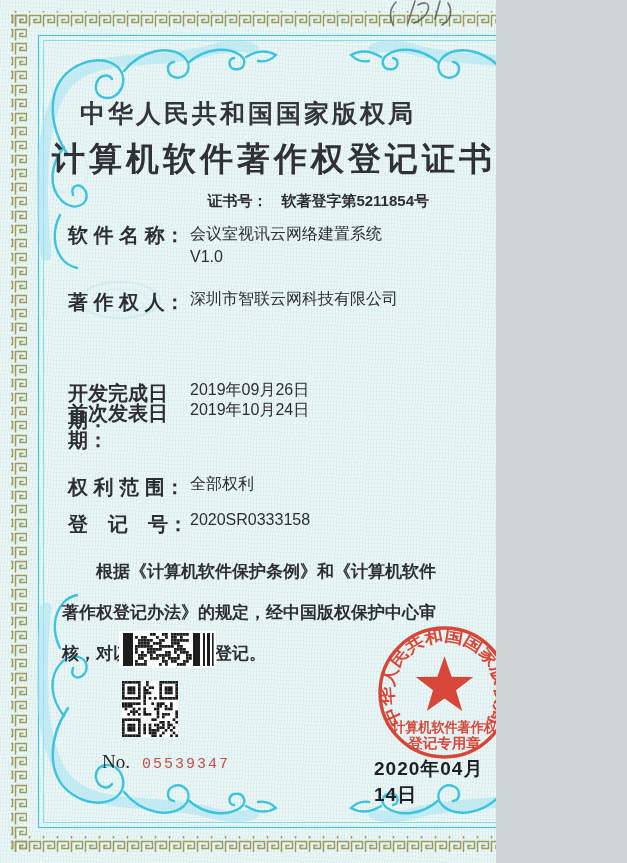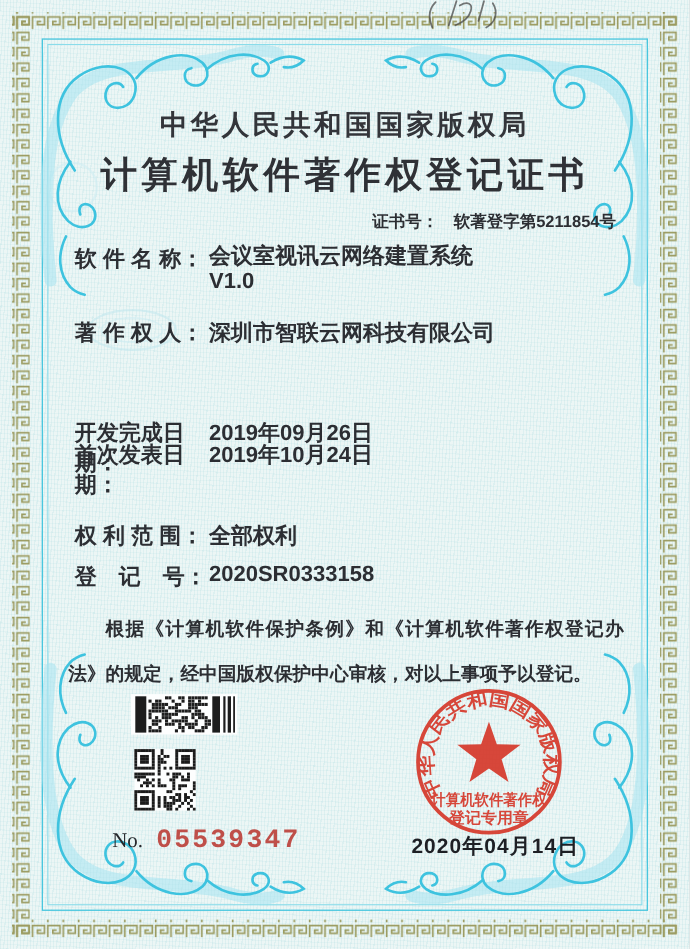--- a/index.html
+++ b/index.html
@@ -1,53 +1,53 @@
 <!DOCTYPE html>
 <html style="--seal-red: #d63a2c; --serial-red: #bf4f49; --ink: #2c2e33; --border-olive: #9b9b60; --ornament-cyan: #3ec3df; --background: #ecf6f5;"><head>
 <meta charset="utf-8">
 <style>
   html,body{margin:0;padding:0;background:#cfd4d6;}
   .page{
-    position:relative;width:627px;height:863px;overflow:hidden;
+    position:relative;width:496px;height:863px;overflow:hidden;
     background-color:#ecf6f5;
     background-image:
       repeating-linear-gradient(93deg, rgba(110,195,205,.12) 0 1px, rgba(255,255,255,0) 1px 3px),
       repeating-linear-gradient(2deg, rgba(110,195,205,.08) 0 1px, rgba(255,255,255,0) 1px 4px);
     font-family:"Liberation Sans",sans-serif;color:#2e3034;
   }
   svg{display:block;}
   .frame-svg{position:absolute;left:0;top:0;}
   .orn{fill:none;stroke:#3ec3df;stroke-width:2.4;stroke-linecap:round;}
   .orn-soft{fill:none;stroke:#a5e4f1;stroke-width:11;opacity:.55;stroke-linecap:round;}
   .authority{
     position:absolute;top:97px;left:0;right:0;text-align:center;
     font-family:"Liberation Serif",serif;font-weight:700;font-size:25px;
     letter-spacing:3px;color:#33353a;
   }
   .cert-title{
-    position:absolute;top:137px;left:0;right:0;text-align:center;
+    position:absolute;top:137px;left:0;right:0;text-align:right;
     font-family:"Liberation Serif",serif;font-weight:700;font-size:33px;
     letter-spacing:4px;color:#2f3136;
   }
   .cert-no{
     position:absolute;top:192px;left:0;right:67px;text-align:right;
     font-size:15px;font-weight:700;color:#2c2e33;
   }
   .cert-no .lbl{margin-right:14px;}
   .row{position:absolute;left:68px;display:flex;align-items:flex-start;}
   .row .lbl{width:122px;flex:0 0 122px;font-size:20px;font-weight:700;color:#2c2e33;}
-  .row .val{font-size:20px;font-weight:700;color:#2c2e33;}
+  .row .val{font-size:16px;font-weight:400;color:#2c2e33;}
   .row .vline{display:block;line-height:23px;}
   .statement{
     position:absolute;left:62px;right:60px;top:551px;
     font-size:17px;font-weight:700;color:#2c2e33;
     line-height:41px;text-indent:2em;text-align:justify;
   }
   .serial{position:absolute;left:102px;top:751px;font-family:"Liberation Serif",serif;font-size:19px;color:#26282c;}
-  .serial .num{font-family:"Liberation Mono",monospace;color:#bf4f49;letter-spacing:2px;margin-left:12px;font-size:24px;font-weight:bold;}
+  .serial .num{font-family:"Liberation Mono",monospace;color:#bf4f49;letter-spacing:2px;margin-left:12px;font-size:15px;}
   .issue-date{position:absolute;left:374px;top:756px;font-size:19px;font-weight:700;letter-spacing:1px;color:#1d1f24;}
   .seal-svg{position:absolute;left:374px;top:622px;opacity:.93;}
   .barcode-svg{position:absolute;left:119px;top:631px;}
   .qr-svg{position:absolute;left:122px;top:681px;}
   .scribble-svg{position:absolute;left:382px;top:0;}
 </style>
 </head>
 <body>
 
 <div class="page">

